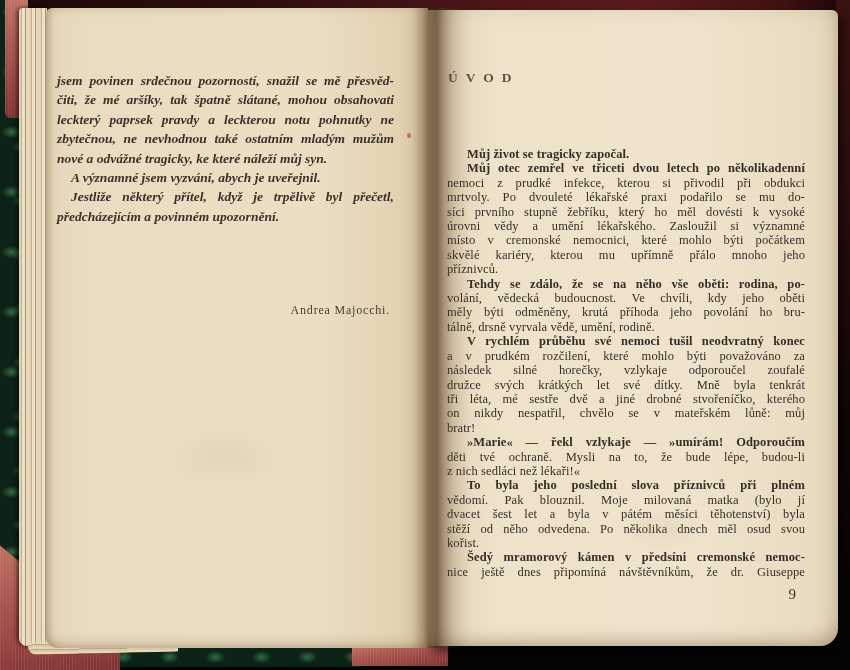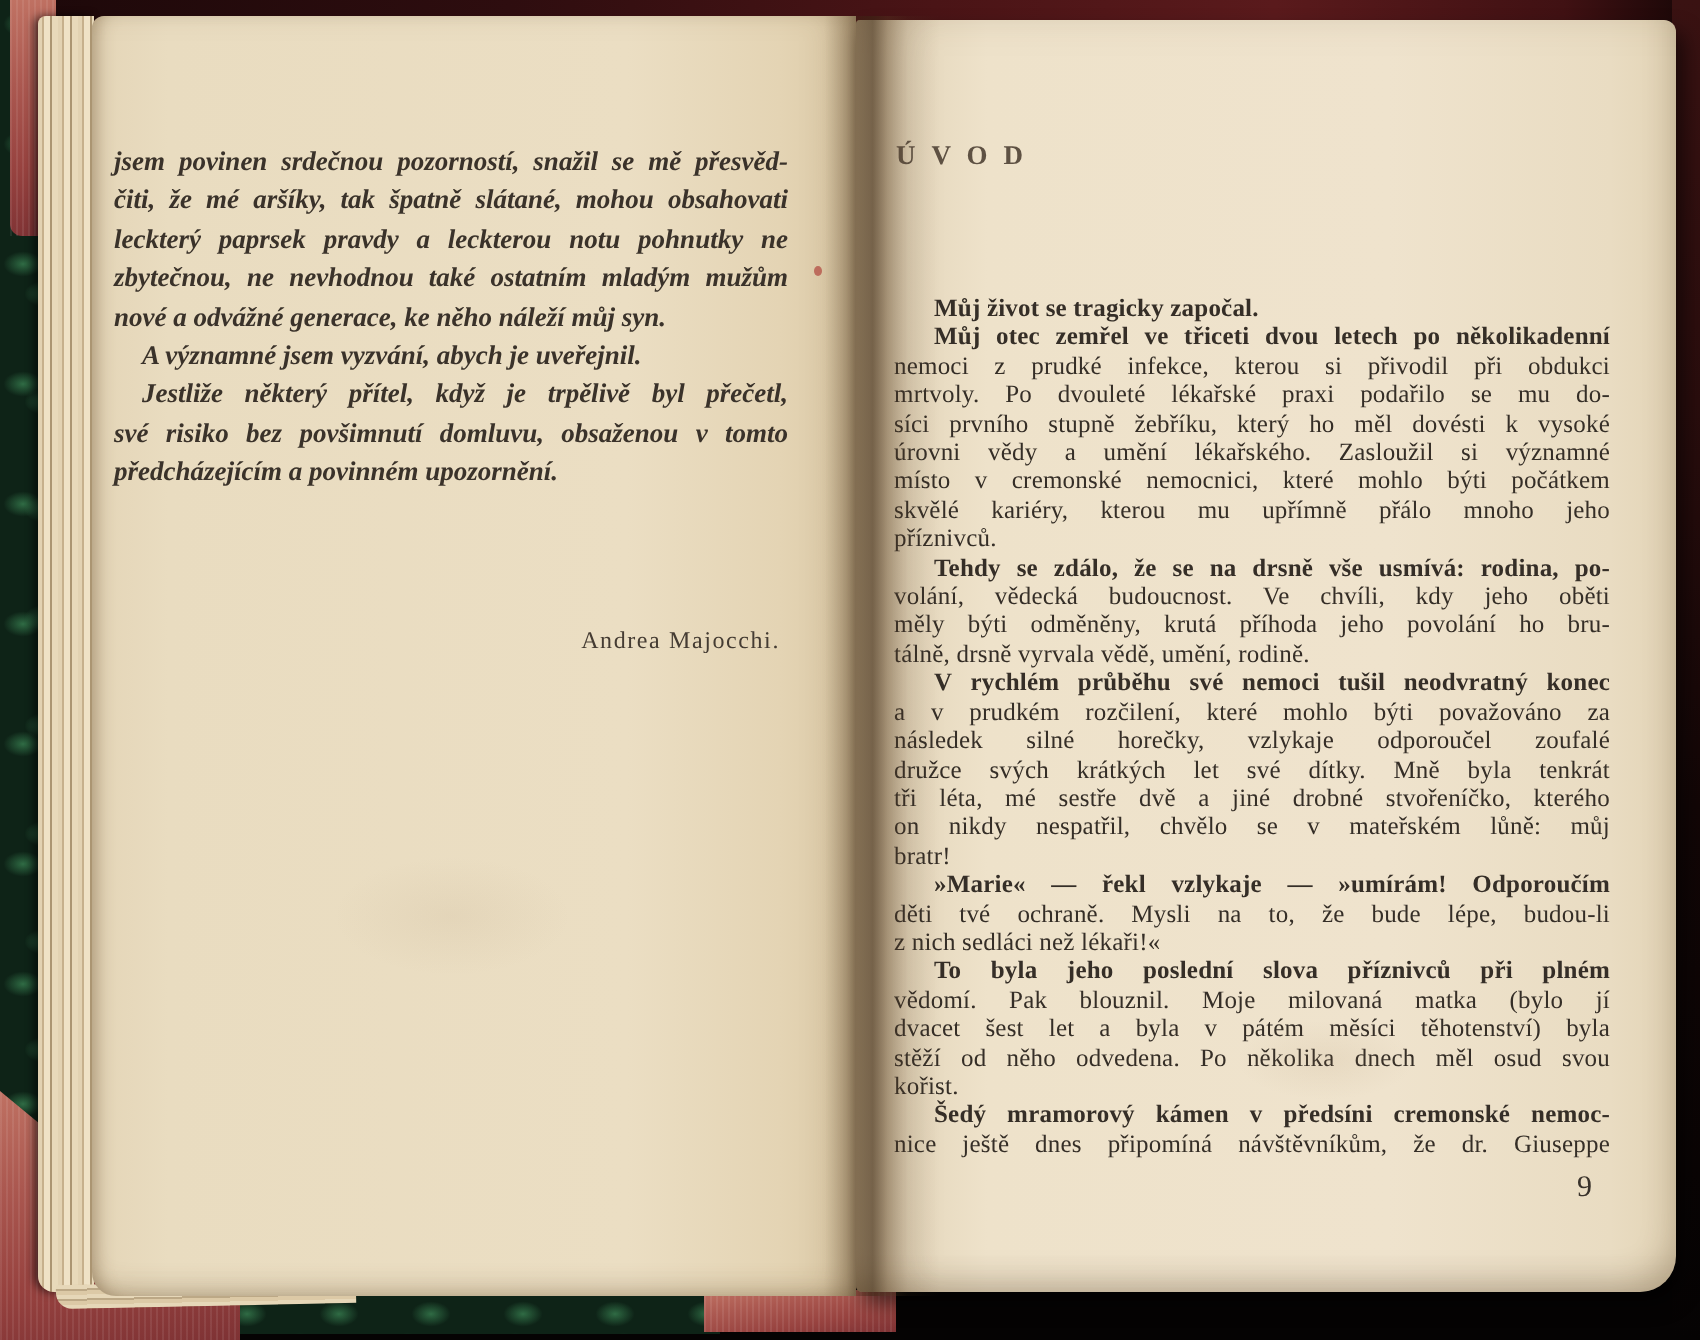--- a/index.html
+++ b/index.html
@@ -76,21 +76,21 @@
   .para{margin:0;}
   .line{text-align:justify;text-align-last:justify;text-justify:inter-word;}
   .line.endline{text-align-last:left;}
   .line.indent{text-indent:var(--indent);font-weight:bold;}
   .left-text{
     left:11px;top:63px;width:337px;
     font-style:italic;font-weight:600;font-size:13.5px;line-height:19.4px;
     --indent:14px;color:#3a322a;
   }
   .signature{
-    position:absolute;right:38px;top:305px;
+    position:absolute;right:38px;top:295px;
     font-size:12px;letter-spacing:.8px;color:#453c33;
   }
   .rp-heading{
     position:absolute;left:20px;top:60px;
     font-size:13.5px;font-weight:600;letter-spacing:8px;color:#5e5143;
   }
   .right-text{
     left:19px;top:137px;width:358px;
     font-size:12.5px;line-height:14.4px;letter-spacing:.1px;
     --indent:20px;color:#352e27;
@@ -122,28 +122,27 @@
   <div class="page-stack-left"></div>
   <div class="stack-bottom"></div>
 
   <div class="page left-page">
     <div class="text-block left-text">
         <div class="para">
           <div class="line">jsem povinen srdečnou pozorností, snažil se mě přesvěd-</div>
           <div class="line">čiti, že mé aršíky, tak špatně slátané, mohou obsahovati</div>
           <div class="line">leckterý paprsek pravdy a leckterou notu pohnutky ne</div>
           <div class="line">zbytečnou, ne nevhodnou také ostatním mladým mužům</div>
-          <div class="line endline">nové a odvážné generace, ke něho náleží můj syn.</div>
+          <div class="line endline">nové a odvážné tragicky, ke které náleží můj syn.</div>
         </div>
         <div class="para">
           <div class="line endline indent">A významné jsem vyzvání, abych je uveřejnil.</div>
         </div>
         <div class="para">
           <div class="line indent">Jestliže některý přítel, když je trpělivě byl přečetl,</div>
-          <div class="line">své risiko bez povšimnutí domluvu, obsaženou v tomto</div>
           <div class="line endline">předcházejícím a povinném upozornění.</div>
         </div>
       </div>
     <div class="signature">Andrea Majocchi.</div>
     <div class="stain stain-2"></div>
   </div>
 
   <div class="page right-page">
     <div class="rp-heading">ÚVOD</div>
     <div class="text-block right-text">
@@ -154,21 +153,21 @@
           <div class="line indent">Můj otec zemřel ve třiceti dvou letech po několikadenní</div>
           <div class="line">nemoci z prudké infekce, kterou si přivodil při obdukci</div>
           <div class="line">mrtvoly. Po dvouleté lékařské praxi podařilo se mu do-</div>
           <div class="line">síci prvního stupně žebříku, který ho měl dovésti k vysoké</div>
           <div class="line">úrovni vědy a umění lékařského. Zasloužil si významné</div>
           <div class="line">místo v cremonské nemocnici, které mohlo býti počátkem</div>
           <div class="line">skvělé kariéry, kterou mu upřímně přálo mnoho jeho</div>
           <div class="line endline">příznivců.</div>
         </div>
         <div class="para">
-          <div class="line indent">Tehdy se zdálo, že se na drsně vše usmívá: rodina, po-</div>
+          <div class="line indent">Tehdy se zdálo, že se na něho vše oběti: rodina, po-</div>
           <div class="line">volání, vědecká budoucnost. Ve chvíli, kdy jeho oběti</div>
           <div class="line">měly býti odměněny, krutá příhoda jeho povolání ho bru-</div>
           <div class="line endline">tálně, drsně vyrvala vědě, umění, rodině.</div>
         </div>
         <div class="para">
           <div class="line indent">V rychlém průběhu své nemoci tušil neodvratný konec</div>
           <div class="line">a v prudkém rozčilení, které mohlo býti považováno za</div>
           <div class="line">následek silné horečky, vzlykaje odporoučel zoufalé</div>
           <div class="line">družce svých krátkých let své dítky. Mně byla tenkrát</div>
           <div class="line">tři léta, mé sestře dvě a jiné drobné stvořeníčko, kterého</div>

